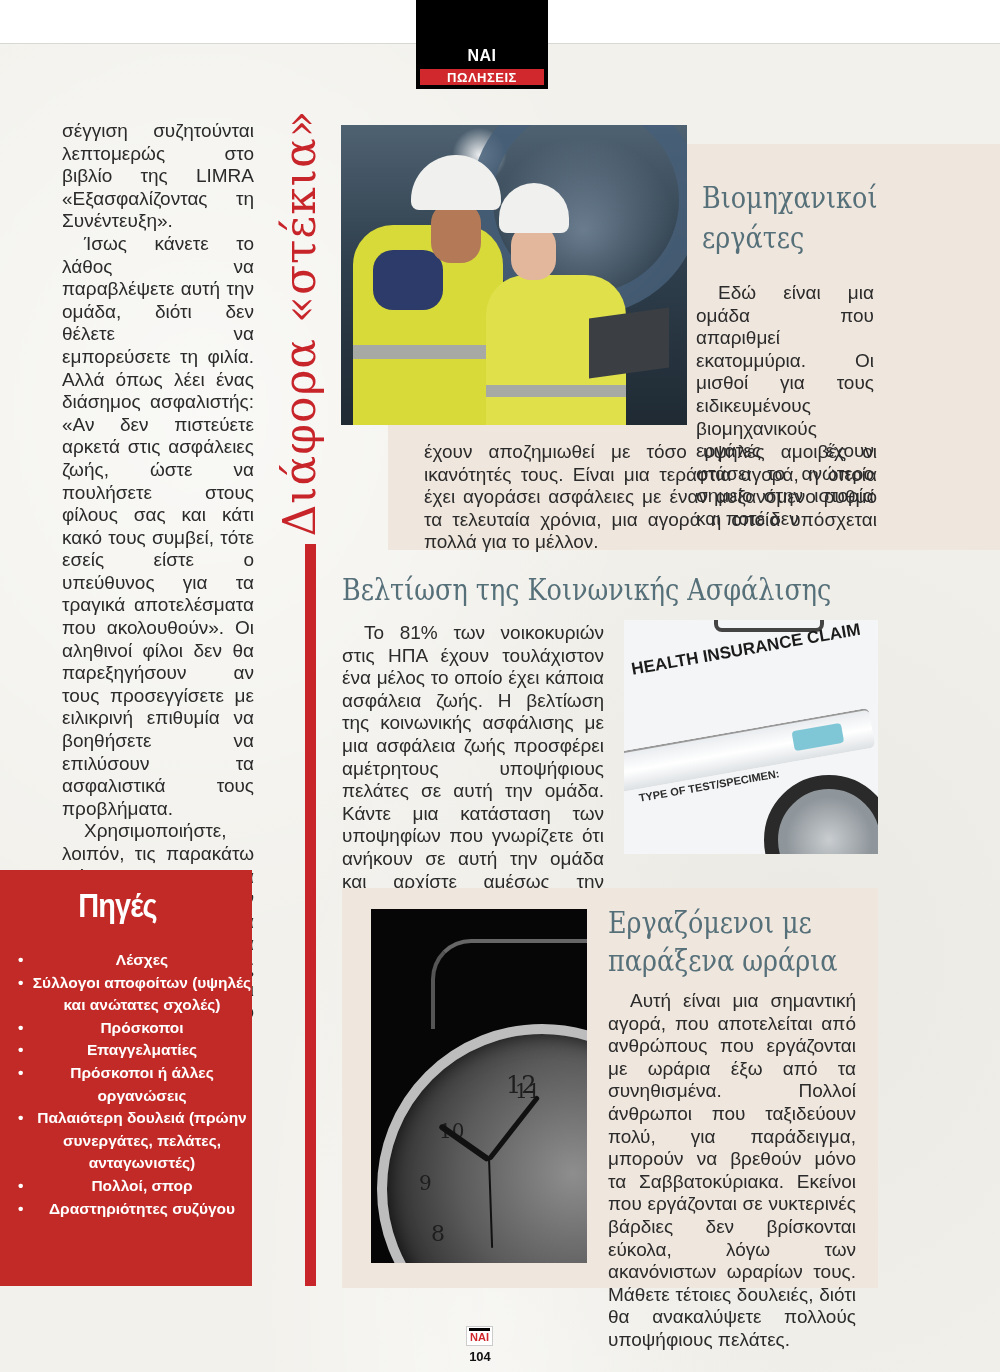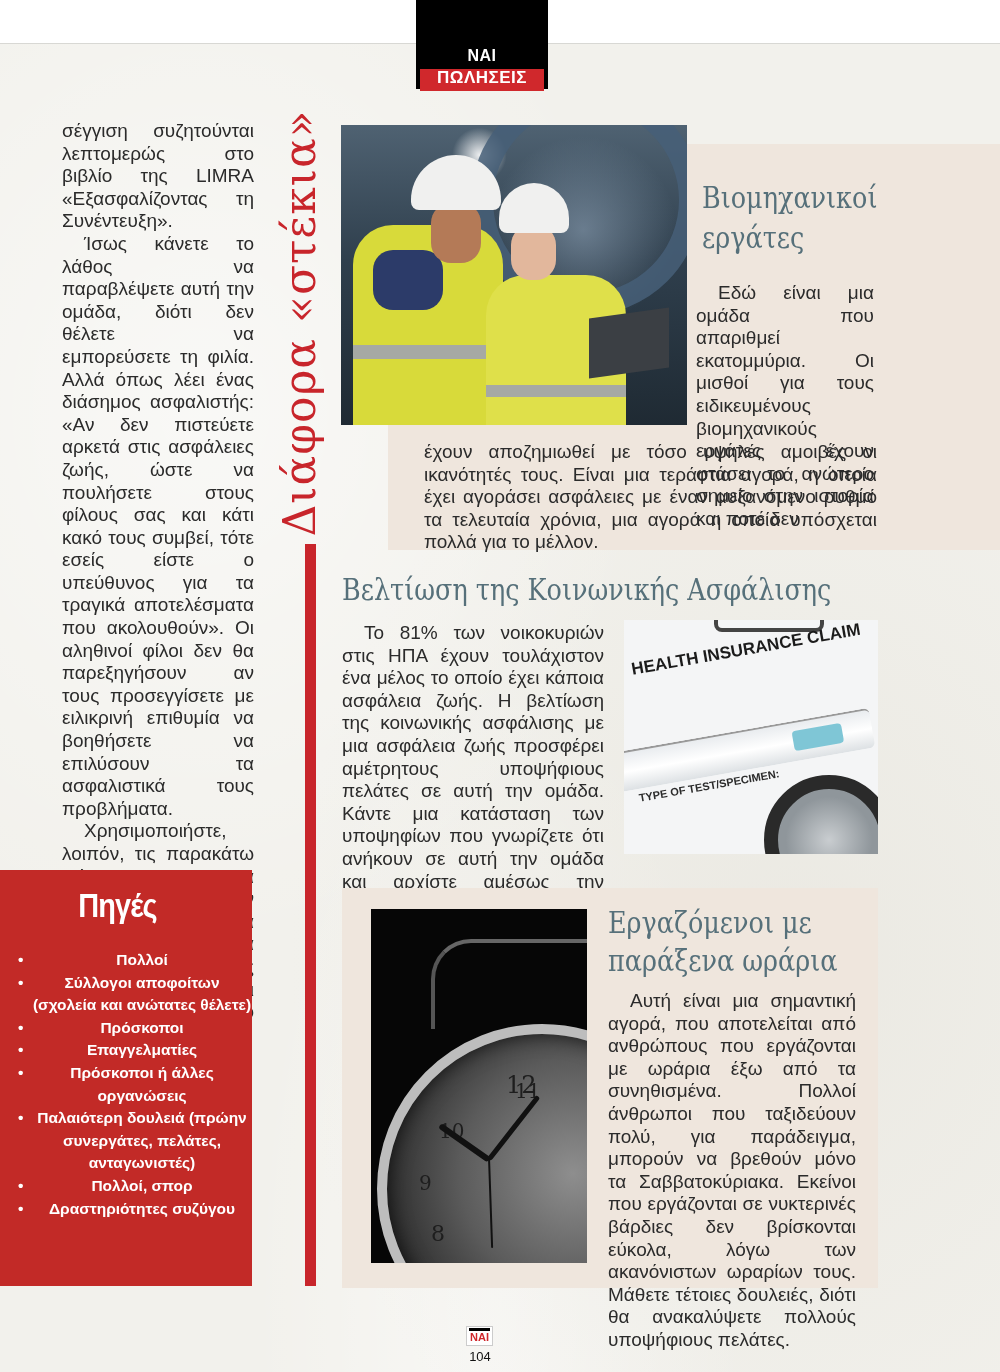--- a/index.html
+++ b/index.html
@@ -21,23 +21,23 @@
   .section-tag {
     position: absolute; left: 416px; top: 0; width: 132px; height: 89px;
     background: #000; border: 1px solid #000;
   }
   .section-tag .brand {
     position: absolute; left: 0; right: 0; top: 46px; text-align: center;
     color: #fff; font-family: "Liberation Sans", sans-serif; font-weight: bold; font-size: 16px;
     letter-spacing: 0.5px;
   }
   .section-tag .label {
-    position: absolute; left: 3px; right: 3px; top: 68px; height: 22px;
+    position: absolute; left: 3px; right: 3px; top: 68px; height: 16px;
     background: #d0282c; color: #fff; text-align: center;
-    font-family: "Liberation Sans", sans-serif; font-weight: bold; font-size: 17px; line-height: 18px;
+    font-family: "Liberation Sans", sans-serif; font-weight: bold; font-size: 13px; line-height: 18px;
     letter-spacing: 0.5px;
   }
 
   .body-text {
     font-family: "Liberation Sans", sans-serif;
     font-size: 19px; line-height: 22.6px; color: #2b2b2b;
     text-align: justify;
   }
   .body-text p { text-indent: 22px; }
 
@@ -205,21 +205,21 @@
   }
   .footer-logo span {
     position: absolute; left: 0; right: 0; top: 4px; text-align: center;
     font-family: "Liberation Sans", sans-serif; font-weight: bold; font-size: 11px; color: #d0282c;
   }
   .footer-logo::before {
     content: ""; position: absolute; left: 2px; right: 2px; top: 1px; height: 3px; background: #000;
   }
   .page-number {
     position: absolute; left: 460px; top: 1349px; width: 40px; text-align: center;
-    font-family: "Liberation Sans", sans-serif; font-weight: normal; font-size: 13px; color: #111;
+    font-family: "Liberation Sans", sans-serif; font-weight: bold; font-size: 13px; color: #111;
   }
 </style>
 </head>
 <body>
 
 <div class="top-strip"></div>
 <div class="section-tag">
   <div class="brand">ΝΑΙ</div>
   <div class="label">ΠΩΛΗΣΕΙΣ</div>
 </div>
@@ -231,22 +231,22 @@
 </div>
 
 <div class="vertical-title">
   <span>Διάφορα «στέκια»</span>
 </div>
 <div class="red-rule"></div>
 
 <div class="sources-box">
   <h2>Πηγές</h2>
   <ul>
-    <li>Πολλοί</li>
-    <li>Σύλλογοι αποφοίτων (σχολεία και ανώτατες θέλετε)</li>
+    <li>Λέσχες</li>
+    <li>Σύλλογοι αποφοίτων (υψηλές και ανώτατες σχολές)</li>
     <li>Πρόσκοποι</li>
     <li>Επαγγελματίες</li>
     <li>Πρόσκοποι ή άλλες οργανώσεις</li>
     <li>Παλαιότερη δουλειά (πρώην συνεργάτες, πελάτες, ανταγωνιστές)</li>
     <li>Πολλοί, σπορ</li>
     <li>Δραστηριότητες συζύγου</li>
   </ul>
 </div>
 
 <div class="panel panel-top"></div>

